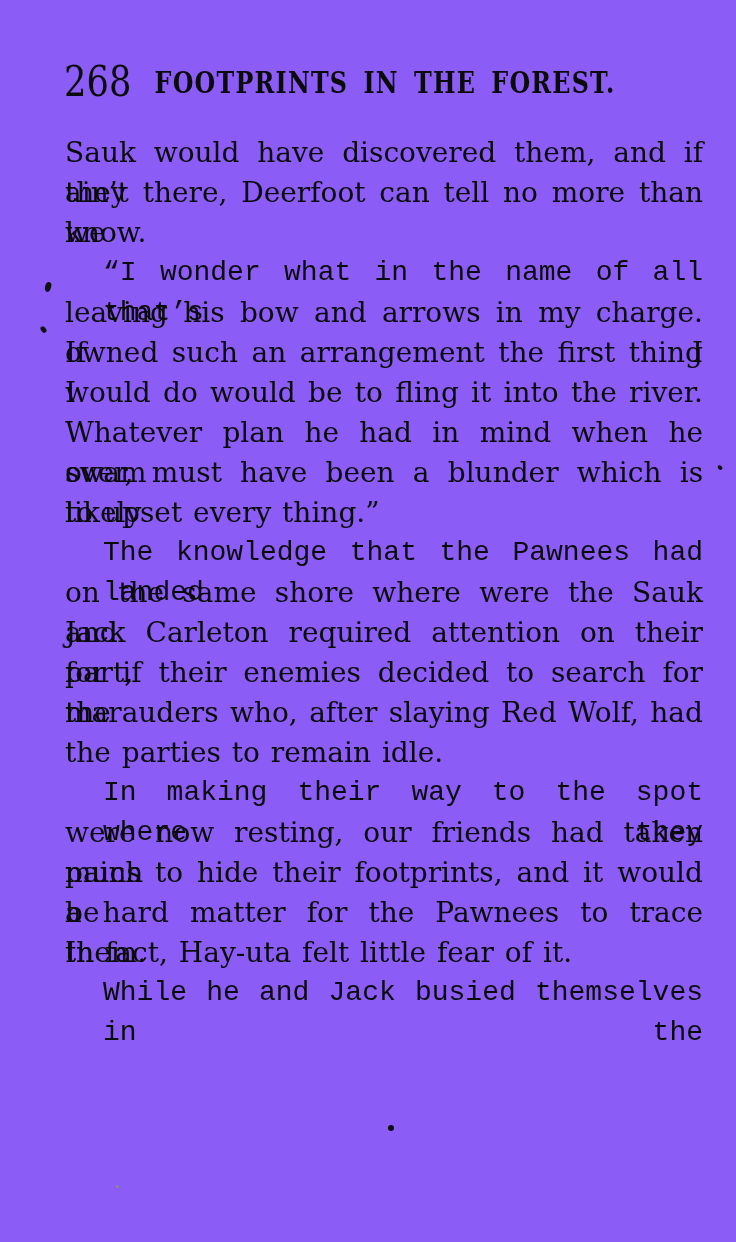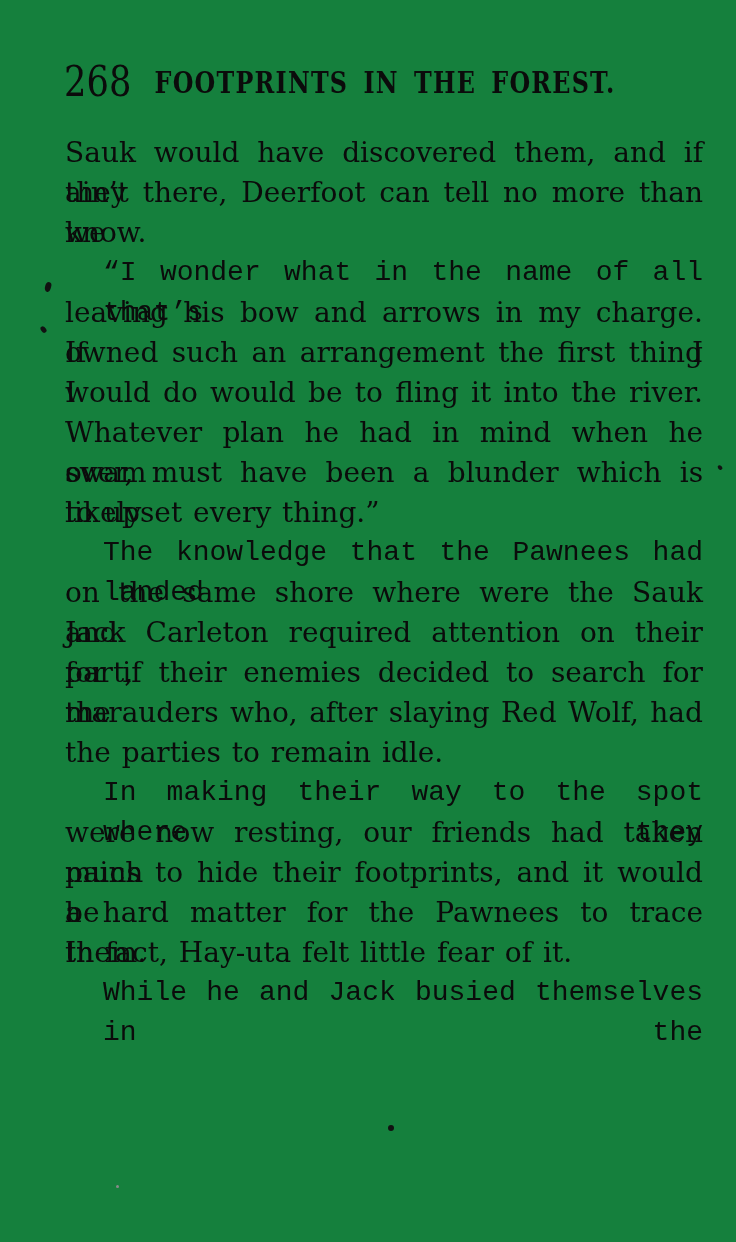--- a/index.html
+++ b/index.html
@@ -77,21 +77,21 @@
     border-radius: 50%;
   }
   .mark.faint-dot {
     border-radius: 50%;
     background: #8a8a8a;
   }
 </style>
 </head>
 <body>
 
-<div id="page" style="background: #15803d; color: rgb(11, 11, 11);">
+<div id="page" style="background: #8b5cf6; color: rgb(11, 11, 11);">
   <div id="page-number">268</div>
   <div id="running-title">FOOTPRINTS IN THE FOREST.</div>
   <div id="text-body">
       <div class="line justify">Sauk would have discovered them, and if they</div>
       <div class="line justify">ain’t there, Deerfoot can tell no more than we</div>
       <div class="line">know.</div>
       <div class="line justify indent">“I wonder what in the name of all that’s</div>
       <div class="line justify">leaving his bow and arrows in my charge. If I</div>
       <div class="line justify">owned such an arrangement the first thing I</div>
       <div class="line justify">would do would be to fling it into the river.</div>

